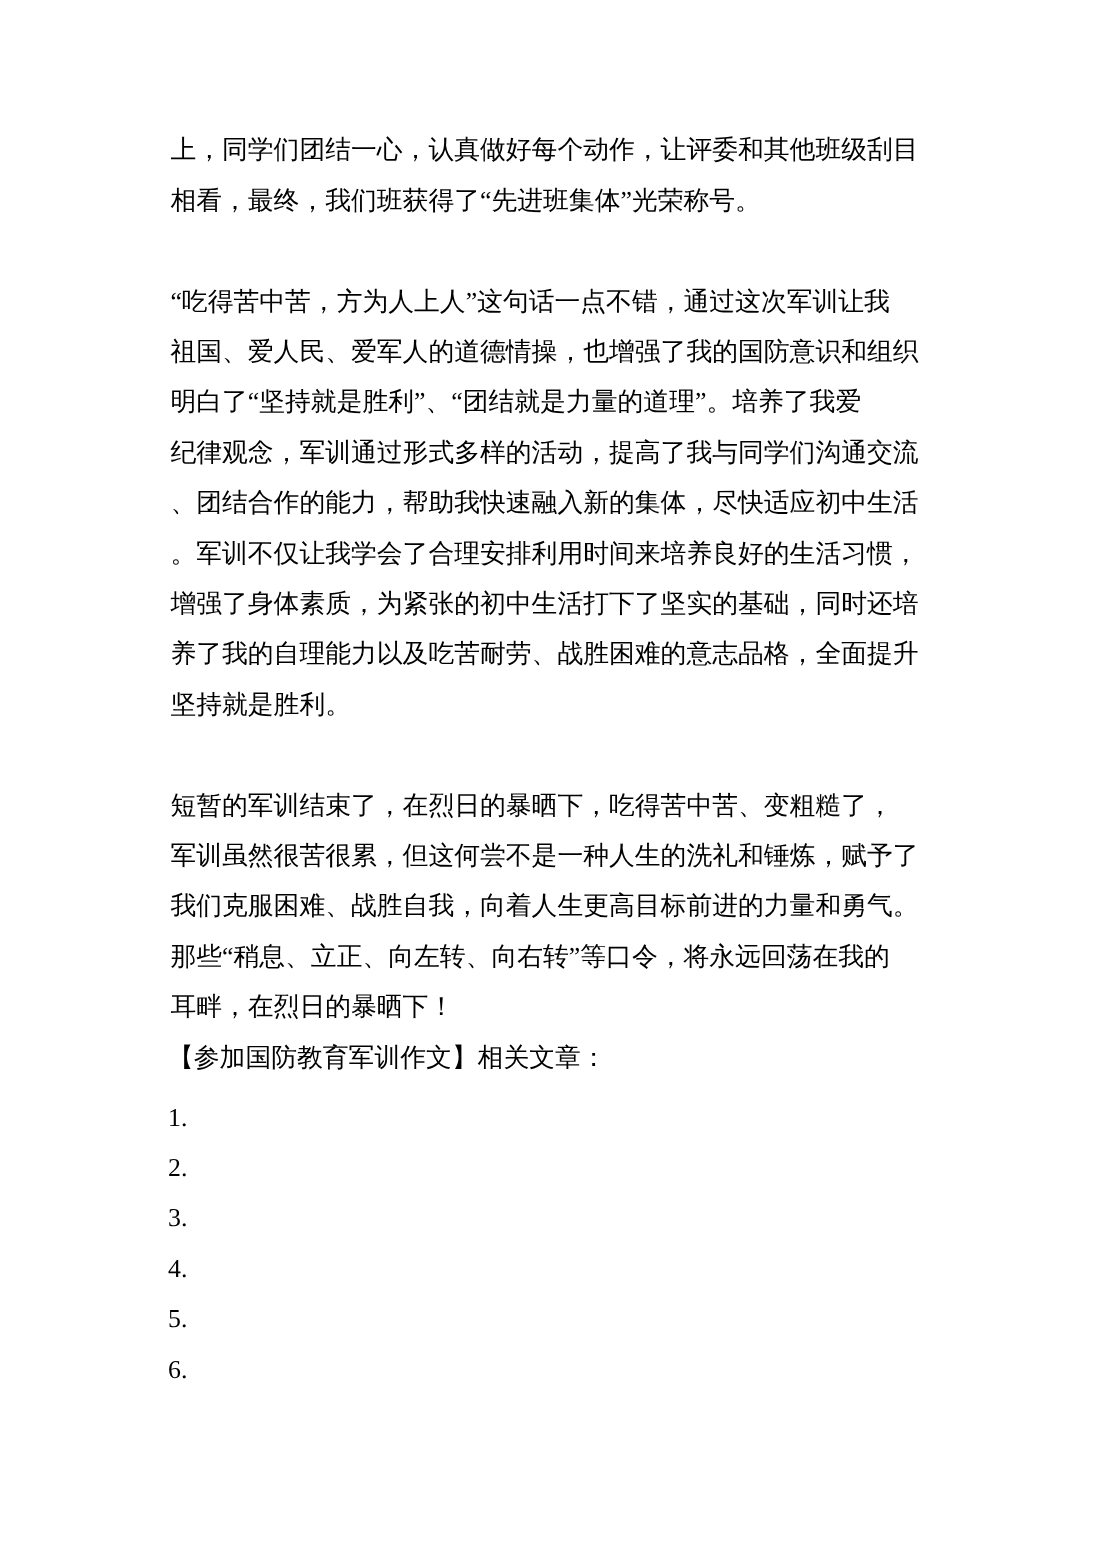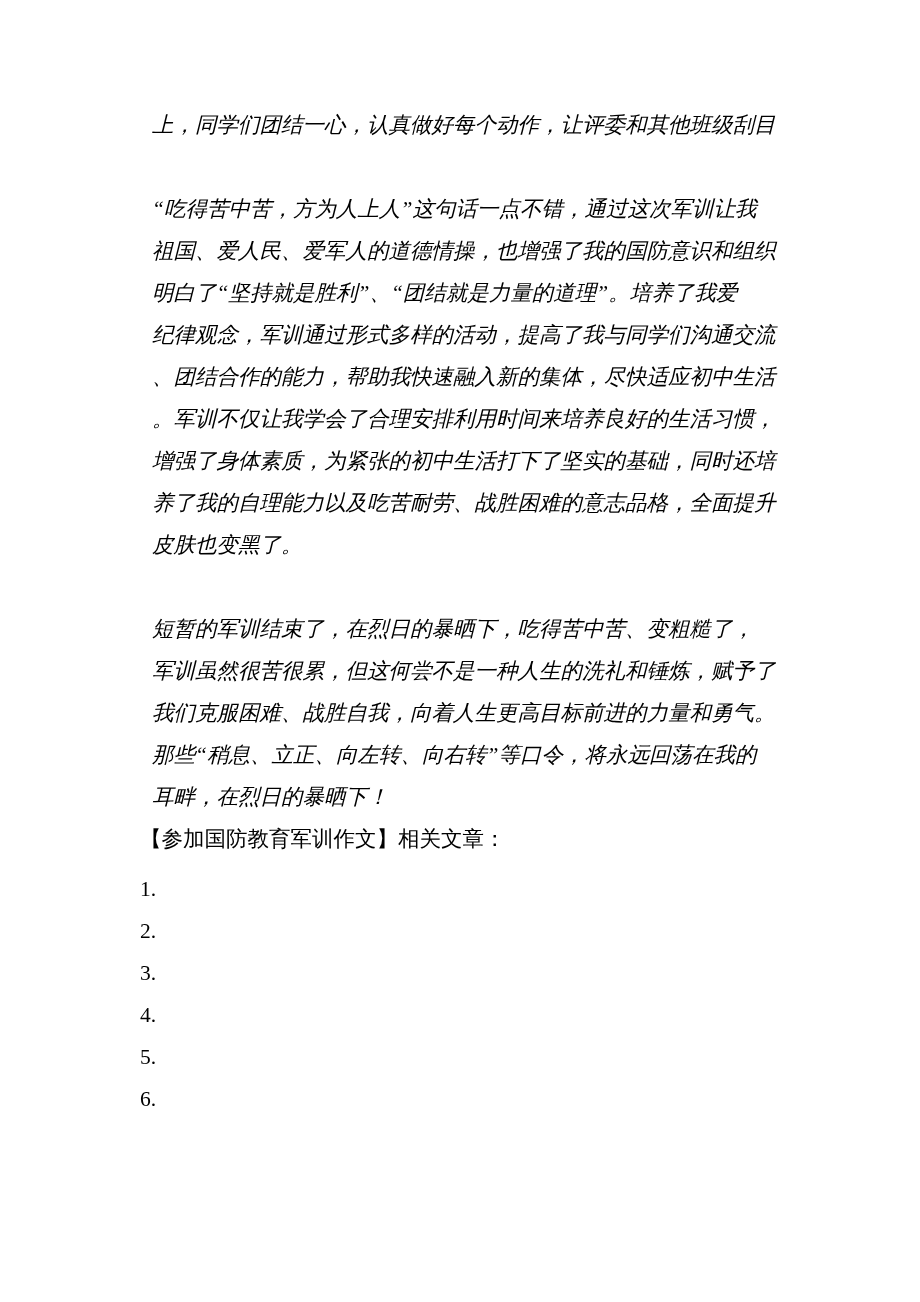--- a/index.html
+++ b/index.html
@@ -16,22 +16,21 @@
     font-family: "Liberation Serif", "DejaVu Serif", serif;
     color: #000000;
   }
   .content {
     position: absolute;
     left: 140px;
     top: 104px;
     width: 640px;
   }
   .para {
-    margin: 0 0 42px 12px;
-    font-style: italic;
+    margin: 0 0 42px 2px;
   }
   .para.no-gap {
     margin-bottom: 0;
   }
   .line {
     height: 42px;
     line-height: 42px;
     font-size: 21.5px;
     white-space: pre;
     letter-spacing: 0;
@@ -42,32 +41,33 @@
   }
 </style>
 </head>
 <body>
 
 <div class="page">
   <div class="content">
 
     <div class="para">
       <div class="line">上，同学们团结一心，认真做好每个动作，让评委和其他班级刮目</div>
+      <div class="line">相看，最终，我们班获得了“先进班集体”光荣称号。</div>
     </div>
 
     <div class="para">
       <div class="line">“吃得苦中苦，方为人上人”这句话一点不错，通过这次军训让我</div>
       <div class="line">祖国、爱人民、爱军人的道德情操，也增强了我的国防意识和组织</div>
       <div class="line">明白了“坚持就是胜利”、“团结就是力量的道理”。培养了我爱</div>
       <div class="line">纪律观念，军训通过形式多样的活动，提高了我与同学们沟通交流</div>
       <div class="line">、团结合作的能力，帮助我快速融入新的集体，尽快适应初中生活</div>
       <div class="line">。军训不仅让我学会了合理安排利用时间来培养良好的生活习惯，</div>
       <div class="line">增强了身体素质，为紧张的初中生活打下了坚实的基础，同时还培</div>
       <div class="line">养了我的自理能力以及吃苦耐劳、战胜困难的意志品格，全面提升</div>
-      <div class="line">皮肤也变黑了。</div>
+      <div class="line">坚持就是胜利。</div>
     </div>
 
     <div class="para no-gap">
       <div class="line">短暂的军训结束了，在烈日的暴晒下，吃得苦中苦、变粗糙了，</div>
       <div class="line">军训虽然很苦很累，但这何尝不是一种人生的洗礼和锤炼，赋予了</div>
       <div class="line">我们克服困难、战胜自我，向着人生更高目标前进的力量和勇气。</div>
       <div class="line">那些“稍息、立正、向左转、向右转”等口令，将永远回荡在我的</div>
       <div class="line">耳畔，在烈日的暴晒下！</div>
     </div>
 

